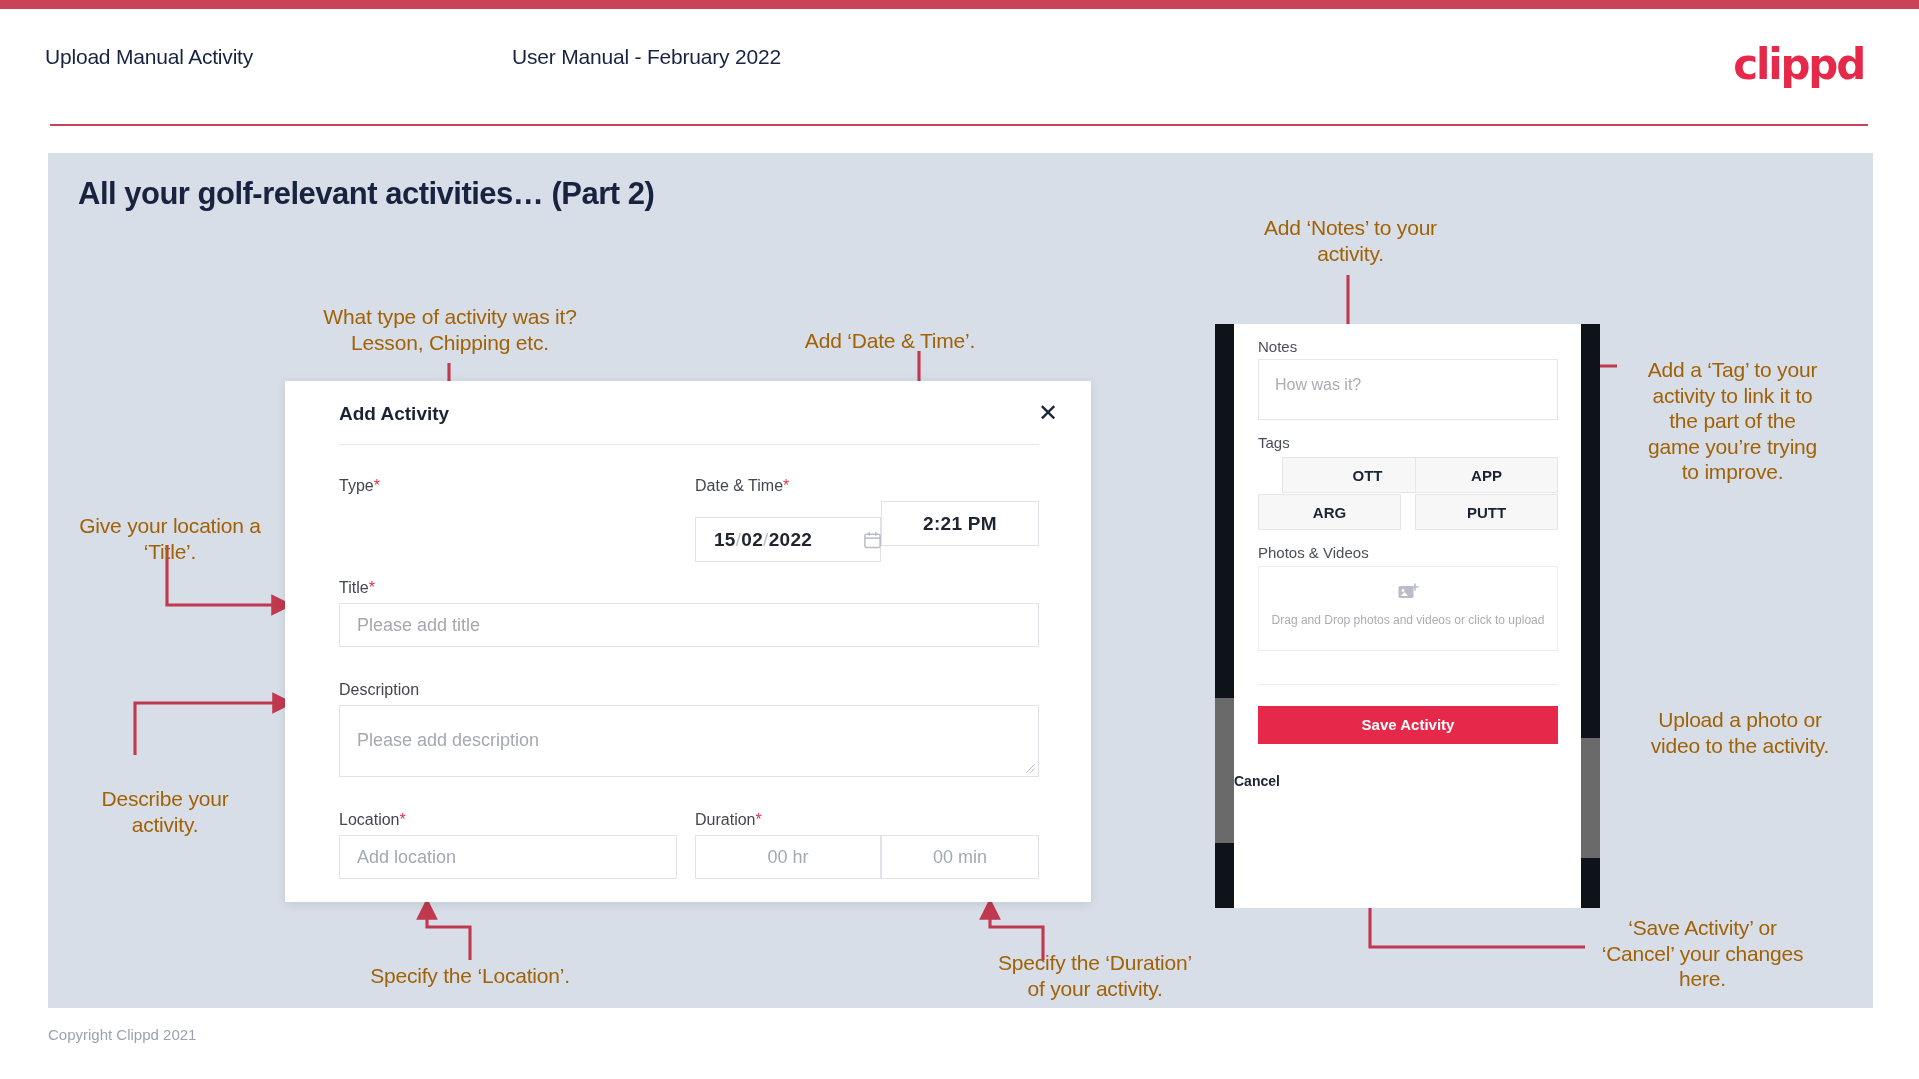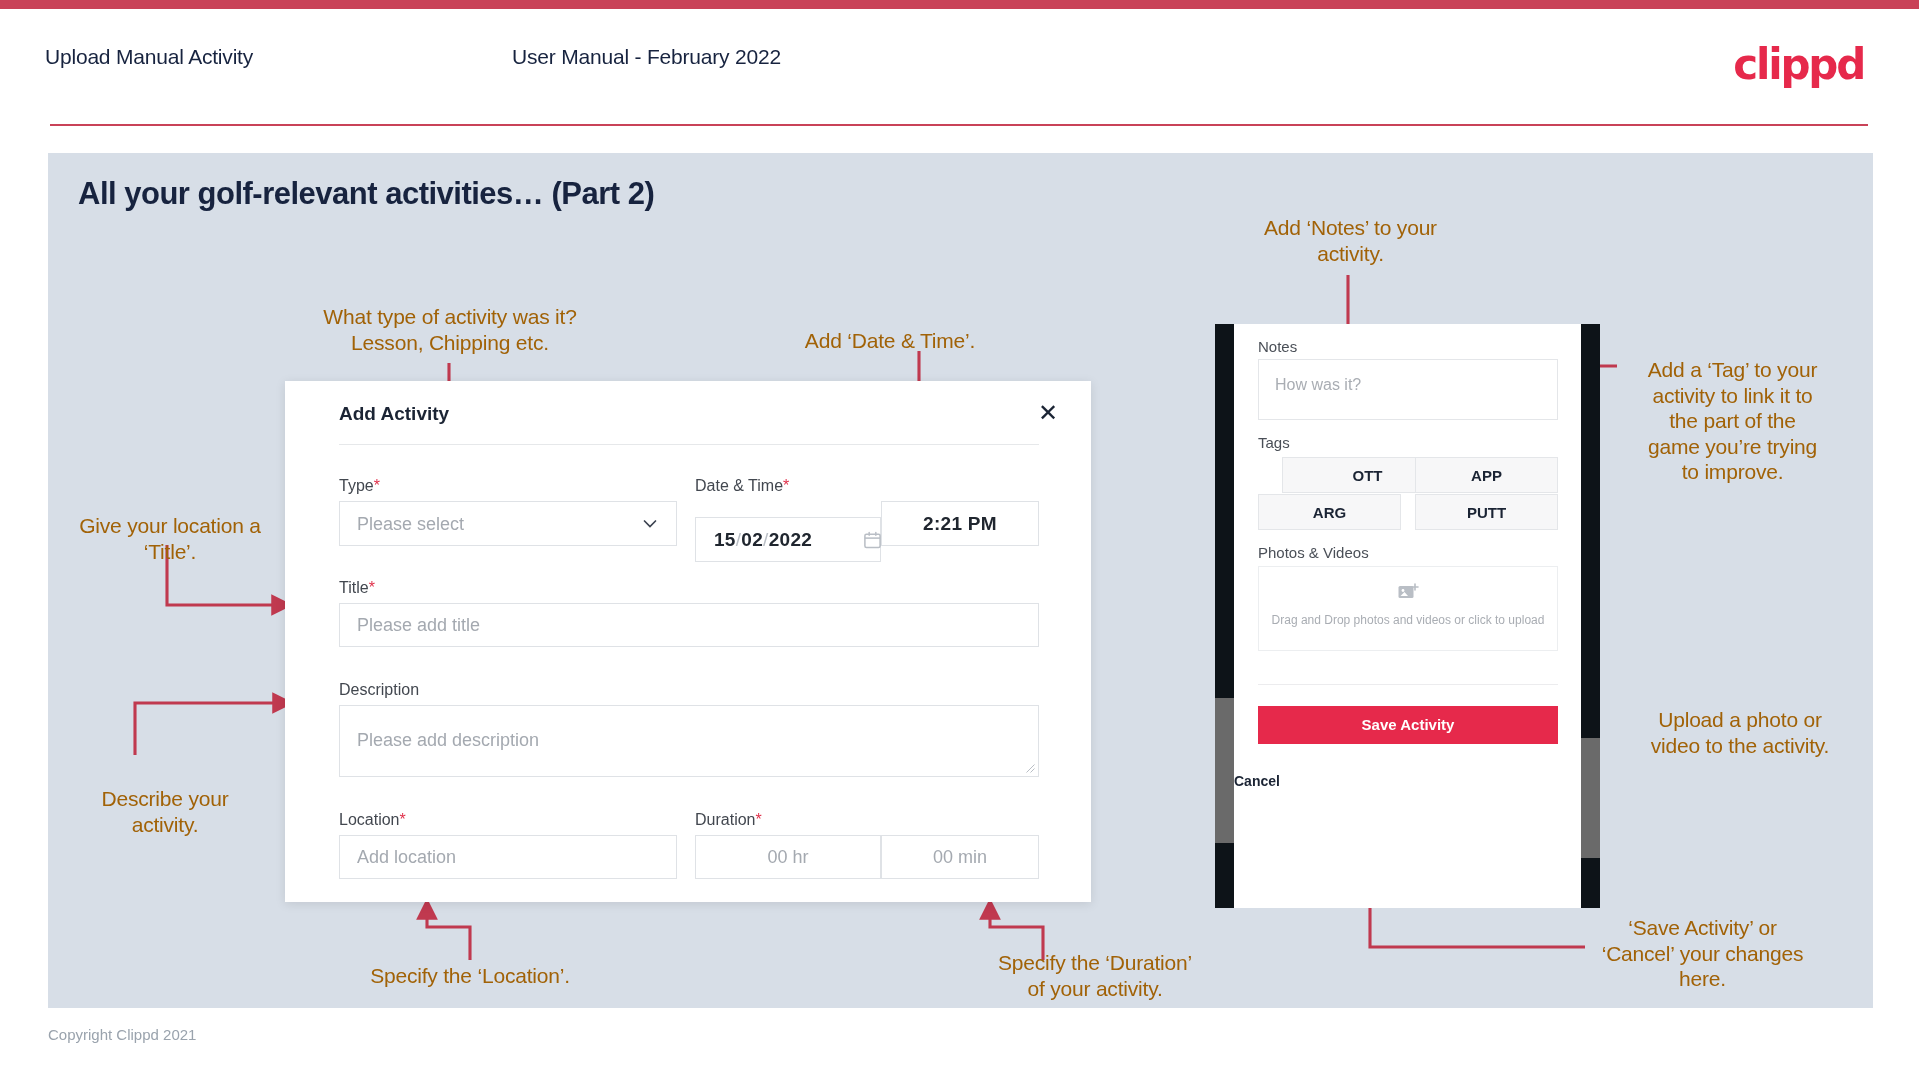--- a/index.html
+++ b/index.html
@@ -378,26 +378,20 @@
 
 <div class="dialog">
   <div class="dialog-head">
     <div class="dialog-title">Add Activity</div>
     <div class="dialog-close">✕</div>
   </div>
   <div class="dialog-divider"></div>
 
   <div class="field-label" style="left:54px; top:96px;">
     <span>Type</span><span class="req">*</span>
-  </div>
-  <div class="field-box" style="left:54px; top:120px; width:338px; height:45px;">
-    <span class="field-ph">Please select</span>
-    <svg class="chev" viewBox="0 0 16 16">
-      <path d="M2.5 5 L8 10.5 L13.5 5" stroke="#3c4350" stroke-width="1.7" fill="none" stroke-linecap="round"></path>
-    </svg>
   </div>
 
   <div class="field-label" style="left:410px; top:96px;">
     <span>Date &amp; Time</span><span class="req">*</span>
   </div>
   <div class="field-box" style="left:410px; top:136px; width:186px; height:45px;padding-left:23px;">
     <span class="field-val"><span>15</span><span class="sep">/</span><span>02</span><span class="sep">/</span><span>2022</span></span>
     <svg class="cal-icon" viewBox="0 0 20 20">
       <rect x="2" y="4" width="16" height="14" rx="1.6" stroke="#b9bec5" stroke-width="1.6" fill="none"></rect>
       <path d="M2 8 H18" stroke="#b9bec5" stroke-width="1.6"></path>

